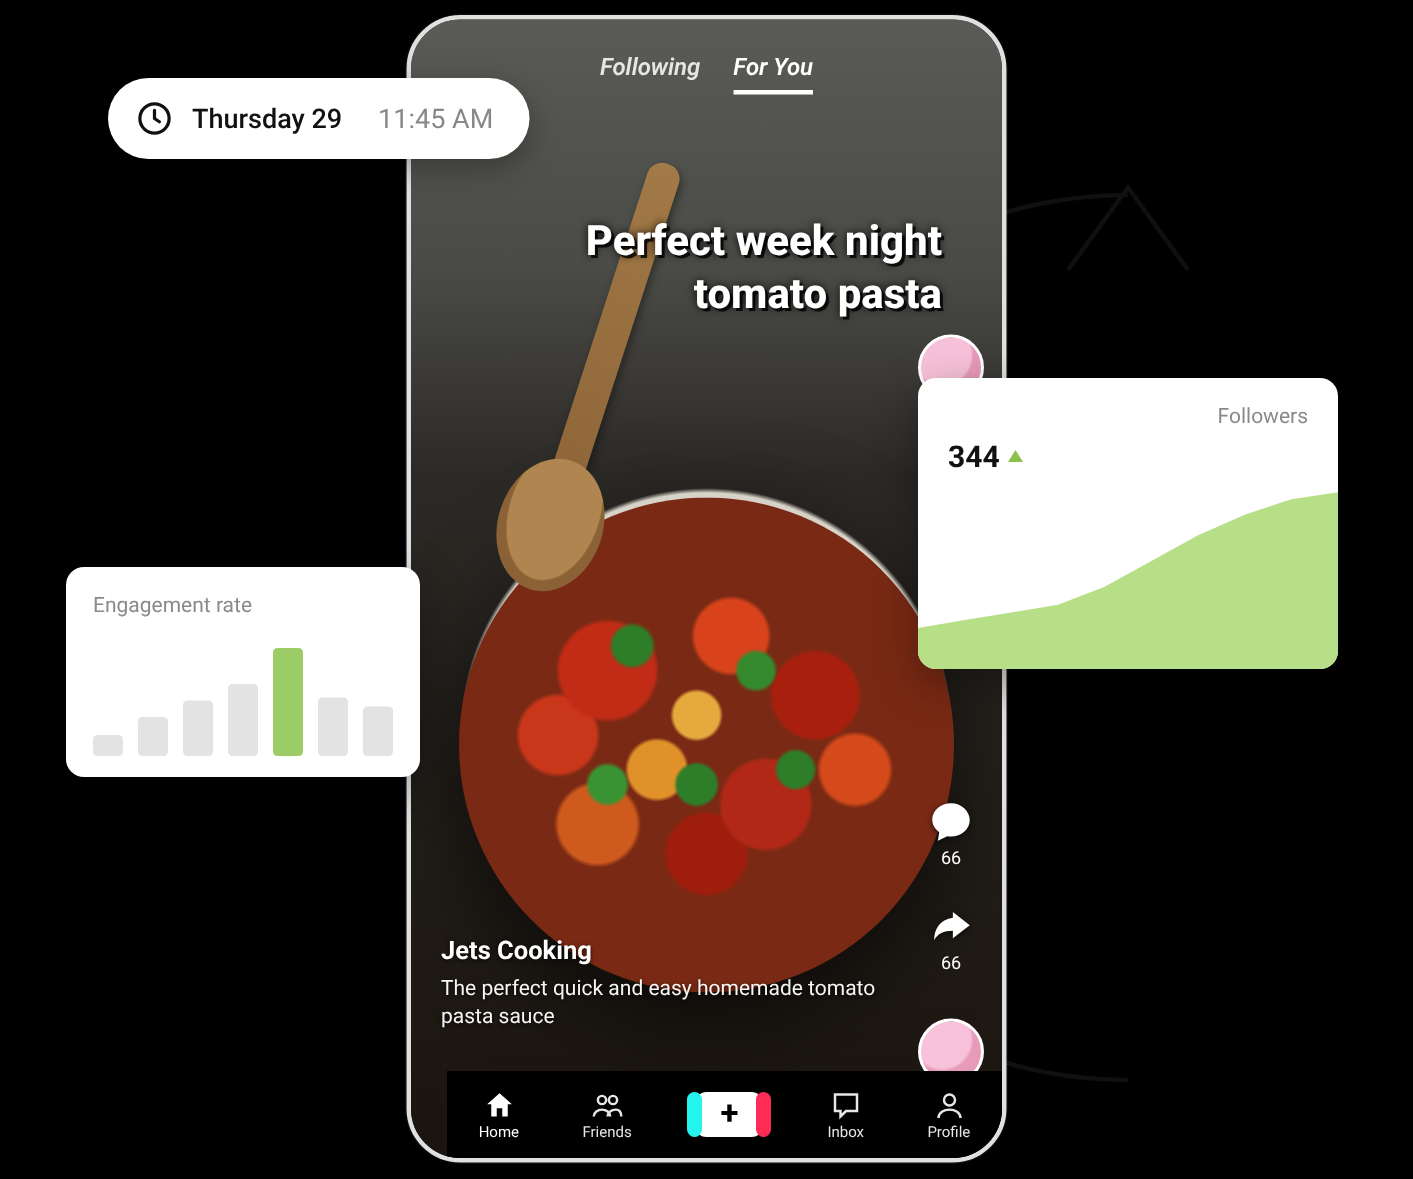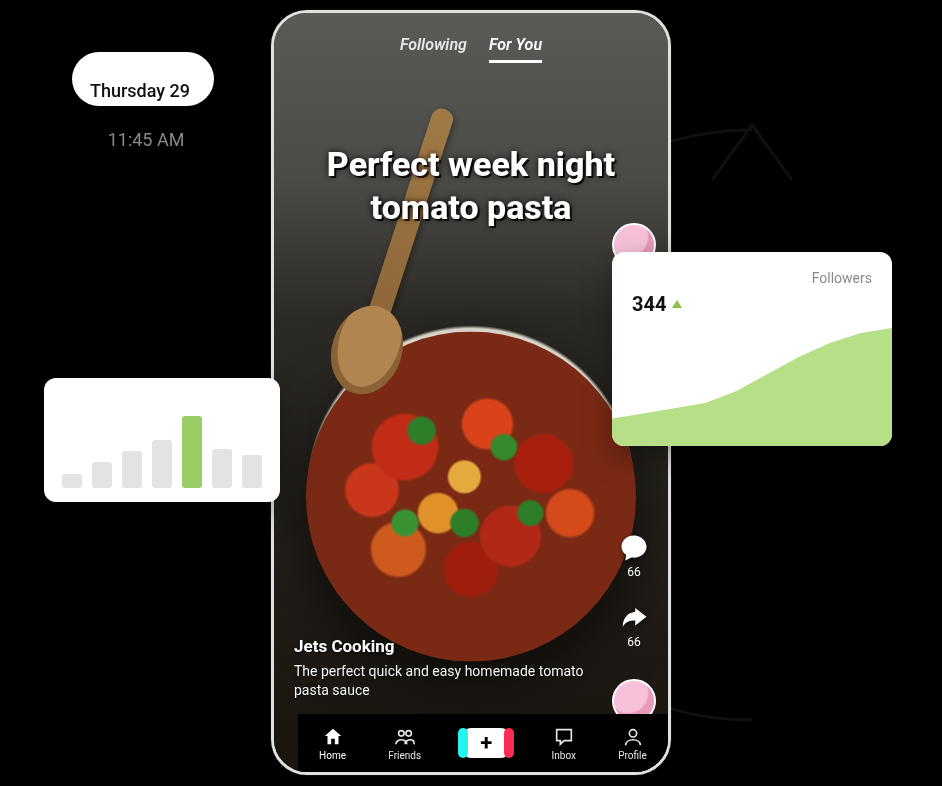--- a/index.html
+++ b/index.html
@@ -107,23 +107,23 @@
   .spoon::after{
     content:"";
     position:absolute; left:-24px; bottom:-38px;
     width:70px; height:90px;
     background:radial-gradient(ellipse at 50% 40%, #b08550 0 60%, #8a6236 62% 100%);
     border-radius:50%;
   }
   .overlay-title{
     position:absolute;
     top:130px; left:0; right:0;
-    text-align:center;
+    text-align:right;
     color:#fff;
-    font-size:34px;
+    font-size:28px;
     font-weight:800;
     line-height:1.25;
     text-shadow:0 0 6px rgba(0,0,0,.9), 2px 2px 0 rgba(0,0,0,.8);
     padding:0 40px;
     z-index:4;
   }
   .right-rail{
     position:absolute;
     right:10px; top:210px;
     width:48px;
@@ -146,21 +146,21 @@
   }
   .rail-item{display:flex;flex-direction:column;align-items:center;gap:2px;font-size:12px;}
   .rail-item svg{filter:drop-shadow(0 1px 2px rgba(0,0,0,.6));}
   .record-btn{
     width:44px;height:44px;border-radius:50%;
     background:radial-gradient(circle at 35% 30%, #f7c2d9 0 50%, #e89ab9 55% 100%);
     border:2px solid #fff;
   }
   .caption{
     position:absolute;
-    left:20px; bottom:72px; right:80px;
+    left:20px; bottom:84px; right:80px;
     color:#fff;
     z-index:4;
     text-shadow:0 1px 3px rgba(0,0,0,.8);
     margin-top:36px;
   }
   .caption .user{font-weight:700;font-size:17px;margin-bottom:6px;}
   .caption .desc{font-size:14px;line-height:1.35;opacity:.96;}
   .bottom-nav{
     position:absolute;
     left:0;right:0;bottom:0;
@@ -189,25 +189,24 @@
   .create-btn span{position:relative;z-index:1;font-size:22px;font-weight:700;color:#000;line-height:1;}
 
   
   .schedule-pill{
     position:absolute;
     left:72px; top:52px;
     height:54px;
     padding:0 24px 0 18px;
     background:#fff;
     border-radius:40px;
-    display:flex;align-items:center;gap:28px;
+    display:flex;align-items:center;gap:12px;
     box-shadow:0 6px 20px rgba(0,0,0,.3);
     font-size:18px;
     z-index:20;
-    flex-direction:column;
   }
   .schedule-pill .day{font-weight:500;color:#111;}
   .schedule-pill .time{color:#888;margin-left:12px;}
 
   
   .engagement-card{
     position:absolute;
     left:44px; top:378px;
     width:236px;
     background:#fff;
@@ -319,20 +318,21 @@
 <div class="schedule-pill">
   <svg width="26" height="26" viewBox="0 0 24 24">
     <circle cx="12" cy="12" r="9" fill="none" stroke="#111" stroke-width="2"></circle>
     <path d="M12 7v5l3 2" fill="none" stroke="#111" stroke-width="2" stroke-linecap="round"></path>
   </svg>
   <span class="day">Thursday 29</span>
   <span class="time">11:45 AM</span>
 </div>
 
 <div class="engagement-card">
+  <div class="card-label">Engagement rate</div>
   <div class="bars" id="eng-bars">
       <div class="bar" style="height: 18%;"></div>
       <div class="bar" style="height: 33%;"></div>
       <div class="bar" style="height: 48%;"></div>
       <div class="bar" style="height: 62%;"></div>
       <div class="bar hl" style="height: 92%;"></div>
       <div class="bar" style="height: 50%;"></div>
       <div class="bar" style="height: 42%;"></div>
     </div>
 </div>

